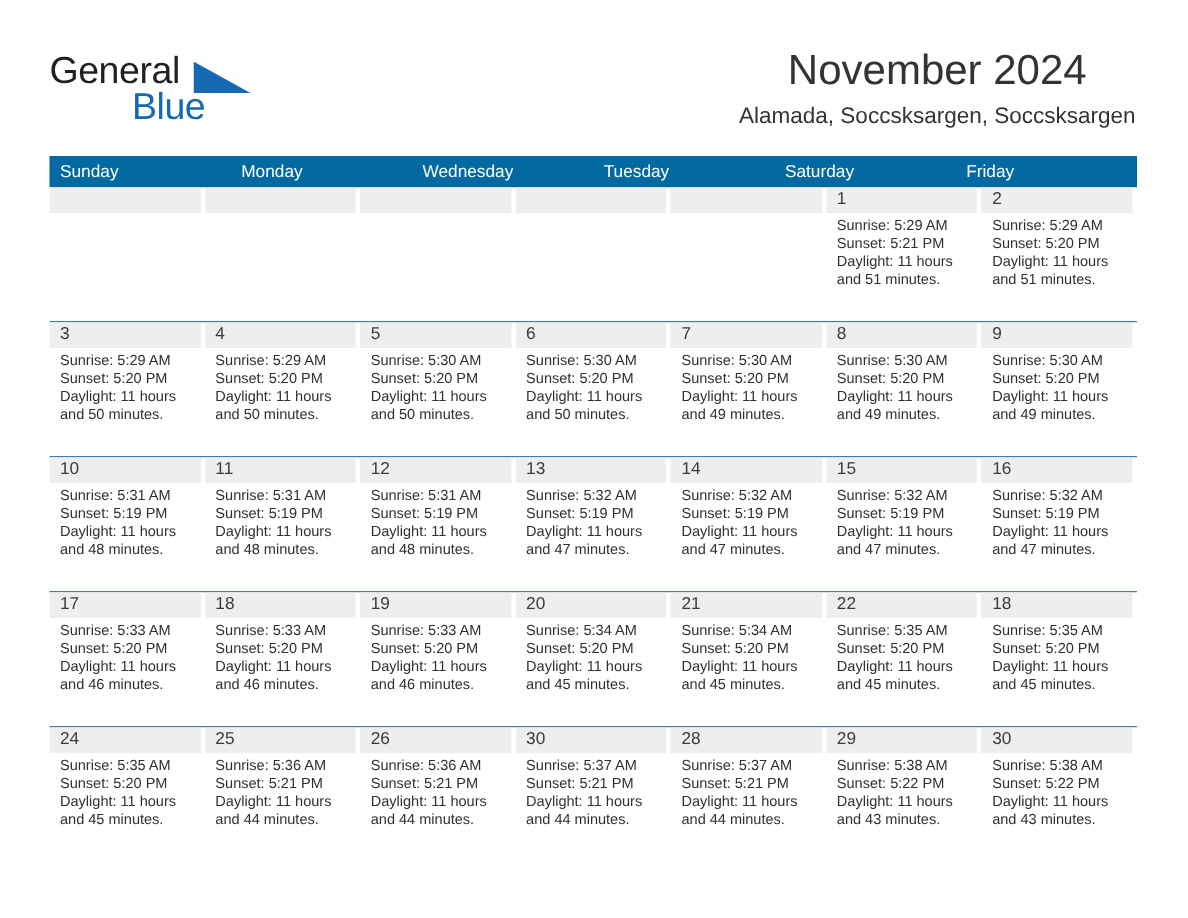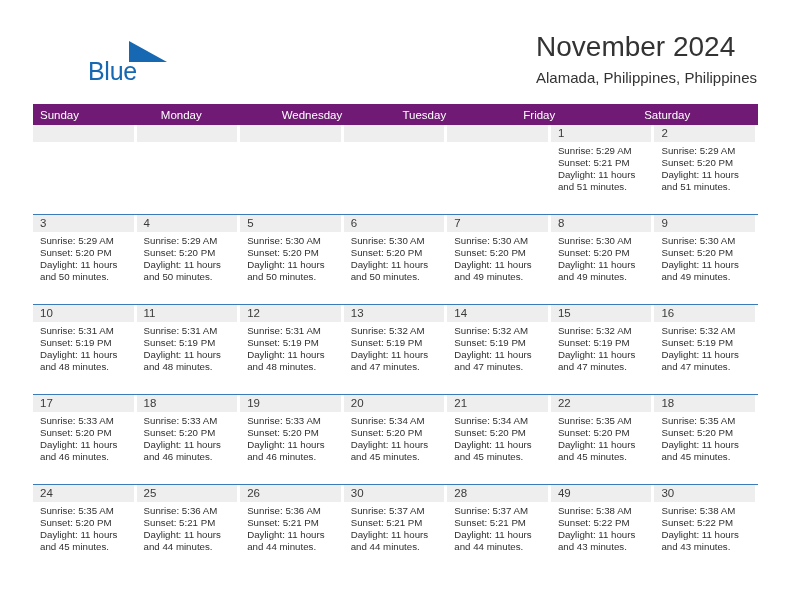--- a/index.html
+++ b/index.html
@@ -57,21 +57,21 @@
   .brand-tri {
     position: absolute;
     left: 96px;
     top: 8px;
   }
 
   .title-block {
     position: absolute;
     right: 0;
     top: -4px;
-    text-align: left;
+    text-align: center;
     margin-left: 10px;
   }
   .cal-title {
     font-size: 28px;
     color: #333333;
     font-weight: normal;
     line-height: 36px;
     white-space: nowrap;
   }
   .cal-sub {
@@ -84,21 +84,21 @@
 
   
   .calendar {
     position: absolute;
     left: 33px;
     top: 104px;
     width: 725px;
   }
   .dow-row {
     display: flex;
-    background: #701a75;
+    background: #0369a1;
   }
   .dow {
     flex: 1 1 0;
     box-sizing: border-box;
     color: #ffffff;
     font-size: 11.5px;
     padding: 5px 0 5px 7px;
     height: 21px;
     line-height: 12px;
     white-space: nowrap;
@@ -134,43 +134,44 @@
   .cell-lines div { white-space: nowrap; }
 </style>
 </head>
 <body>
 
 <div class="page">
 
   <div class="top-bar">
 
     <div class="brand">
+      <span class="brand-general">General</span>
       <span class="brand-tri">
         <svg width="40" height="22" viewBox="0 0 40 22" xmlns="http://www.w3.org/2000/svg">
           <polygon points="0,0 38,21 0,21" fill="#1668b3"></polygon>
         </svg>
       </span>
       <span class="brand-blue">Blue</span>
     </div>
 
     <div class="title-block">
       <div class="cal-title">November 2024</div>
-      <div class="cal-sub">Alamada, Philippines, Philippines</div>
+      <div class="cal-sub">Alamada, Soccsksargen, Soccsksargen</div>
     </div>
 
   </div>
 
   <div class="calendar">
     <div class="dow-row">
       <div class="dow">Sunday</div>
       <div class="dow">Monday</div>
       <div class="dow">Wednesday</div>
       <div class="dow">Tuesday</div>
+      <div class="dow">Saturday</div>
       <div class="dow">Friday</div>
-      <div class="dow">Saturday</div>
     </div>
     <div id="weeks-host">
         <div class="week first">
           <div class="cell empty">
             <div class="cell-daynum"></div>
           </div>
           <div class="cell empty">
             <div class="cell-daynum"></div>
           </div>
           <div class="cell empty">
@@ -436,21 +437,21 @@
           <div class="cell">
             <div class="cell-daynum">28</div>
             <div class="cell-lines">
               <div>Sunrise: 5:37 AM</div>
               <div>Sunset: 5:21 PM</div>
               <div>Daylight: 11 hours</div>
               <div>and 44 minutes.</div>
             </div>
           </div>
           <div class="cell">
-            <div class="cell-daynum">49</div>
+            <div class="cell-daynum">29</div>
             <div class="cell-lines">
               <div>Sunrise: 5:38 AM</div>
               <div>Sunset: 5:22 PM</div>
               <div>Daylight: 11 hours</div>
               <div>and 43 minutes.</div>
             </div>
           </div>
           <div class="cell">
             <div class="cell-daynum">30</div>
             <div class="cell-lines">

